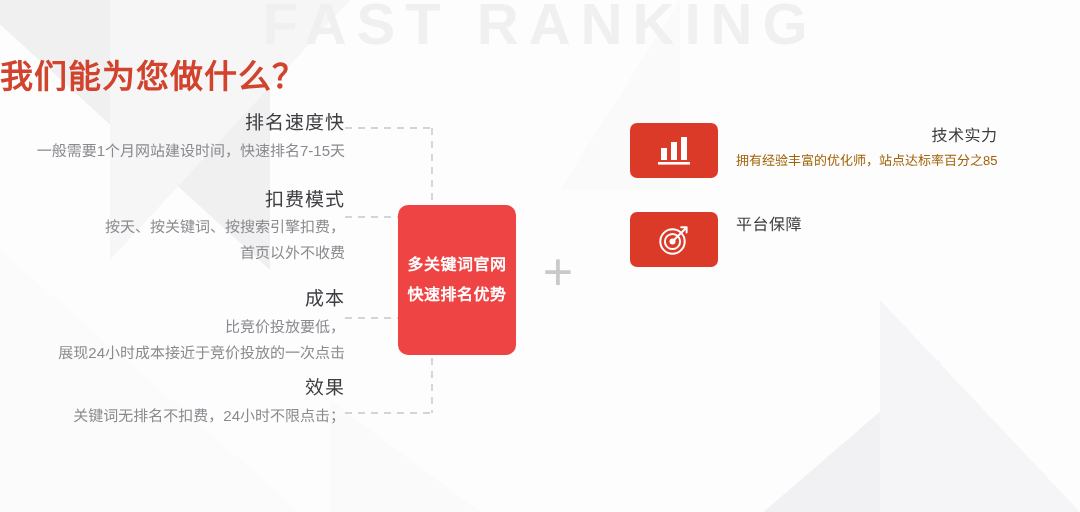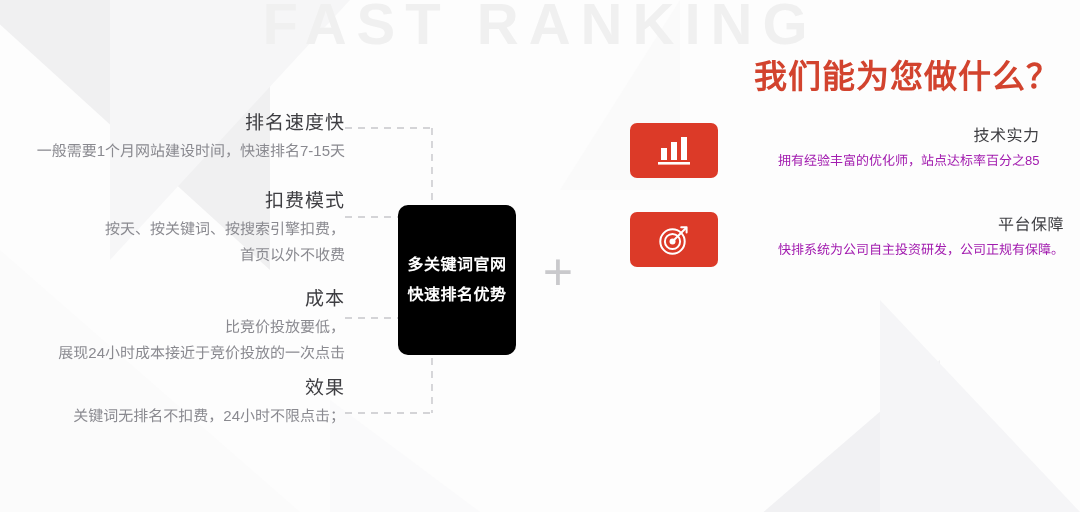--- a/index.html
+++ b/index.html
@@ -85,21 +85,21 @@
     white-space: nowrap;
     z-index: 1;
   }
 
   
   #page-title {
     position: absolute;
     top: 28px;
     left: 0;
     width: 1060px;
-    text-align: right;
+    text-align: left;
     font-size: 33px;
     font-weight: bold;
     color: #d2432e;
     letter-spacing: 1px;
     z-index: 3;
     white-space: nowrap;
   }
 
   
   #left-col {
@@ -118,34 +118,34 @@
     letter-spacing: 1px;
     white-space: nowrap;
   }
   .left-block .blk-line {
     font-size: 15px;
     color: #8a8a90;
     line-height: 26px;
     white-space: nowrap;
   }
   .lb-0 { margin-bottom: 22px; padding-left: 12px; }
-  .lb-1 { margin-bottom: 16px; }
+  .lb-1 { margin-bottom: 16px; font-family: Liberation Mono, monospace; }
   .lb-2 { margin-bottom: 7px; }
 
   
   #connectors { position: absolute; left: 0; top: 0; z-index: 2; }
 
   
   #center-card {
     position: absolute;
     left: 398px;
     top: 205px;
     width: 118px;
     height: 150px;
-    background: #000000;
+    background: #ef4444;
     border-radius: 10px;
     z-index: 4;
     display: flex;
     flex-direction: column;
     align-items: center;
     justify-content: center;
   }
   #center-card .cc-line {
     color: #ffffff;
     font-size: 16px;
@@ -198,24 +198,23 @@
   .ri-text { padding-top: 1px; }
   .ri-title {
     font-size: 16px;
     color: #3e3e42;
     line-height: 24px;
     letter-spacing: 0.5px;
     white-space: nowrap;
   }
   .ri-desc {
     font-size: 13px;
-    color: #a21caf;
+    color: #a16207;
     line-height: 25px;
     white-space: nowrap;
-    margin-left: 42px;
   }
 </style>
 </head>
 <body>
 
 <div id="stage">
 
   <div class="bg-shape bg-tri-1"></div>
   <div class="bg-shape bg-tri-2"></div>
   <div class="bg-shape bg-tri-3"></div>
@@ -297,19 +296,18 @@
         <svg width="34" height="34" viewBox="0 0 34 34" aria-hidden="true" fill="none" stroke="#ffffff" stroke-width="2" stroke-linecap="round">
           <circle cx="15.5" cy="18.5" r="12.2"></circle>
           <circle cx="15.5" cy="18.5" r="7.6"></circle>
           <circle cx="15.5" cy="18.5" r="3" fill="#ffffff" stroke="none"></circle>
           <path d="M15.5 18.5 L29 5"></path>
           <path d="M24.2 4.2 L29.6 4.2 L29.6 9.6" stroke-linejoin="round"></path>
         </svg>
       </div>
       <div class="ri-text">
         <div class="ri-title">平台保障</div>
-        <div class="ri-desc">快排系统为公司自主投资研发，公司正规有保障。</div>
       </div>
     </div>
 
   </div>
 
 </div>
 
 </body></html>

